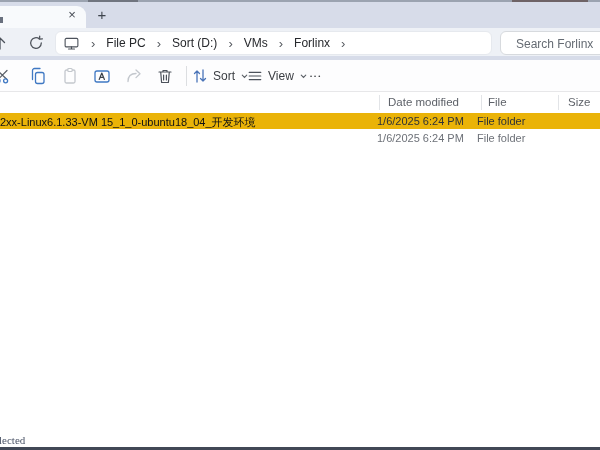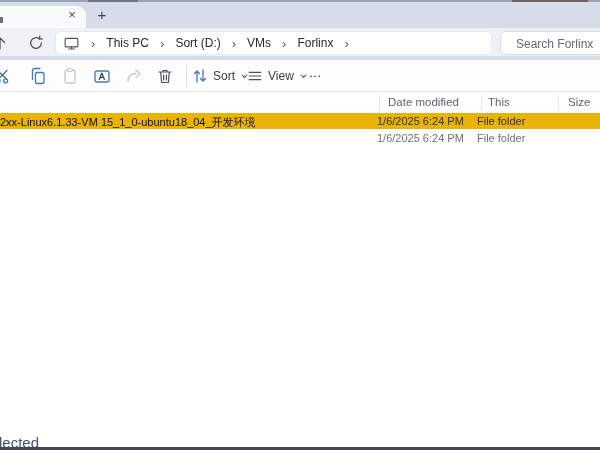--- a/index.html
+++ b/index.html
@@ -70,21 +70,21 @@
   .cell-name{position:absolute;left:0;top:2px;font-size:11px;white-space:nowrap;}
   .cell-date{position:absolute;left:377px;top:2px;font-size:11px;}
   .cell-type{position:absolute;left:477px;top:2px;font-size:11px;}
   .row.selected .cell-name{color:#101113;}
   .row.selected .cell-date,.row.selected .cell-type{color:#2f3236;}
   .row.plain .cell-name{color:#3a3d42;}
   .row.plain .cell-date,.row.plain .cell-type{color:#6d7joint178;}
   .row.plain .cell-date,.row.plain .cell-type{color:#6d7178;}
   
   .statusbar{position:absolute;left:0;top:433px;width:600px;height:14px;background:#fff;}
-  .status-text{position:absolute;left:-1px;top:1px;font-size:15px;color:#4b5467;}
+  .status-text{position:absolute;left:-1px;top:1px;font-size:11px;color:#4b5467;font-family:Liberation Serif, serif;}
   .bottom-edge{position:absolute;left:0;top:447px;width:600px;height:3px;background:#414856;}
   svg{display:block;}
 </style>
 </head>
 <body>
 
 <div class="screen">
 
   <div class="top-edge">
     <div class="seg1"></div>
@@ -113,21 +113,21 @@
     </span>
 
     <div class="addressbar">
       <span class="crumb-icon">
         <svg width="17" height="17" viewBox="0 0 20 20">
             <rect x="2.5" y="4" width="15" height="10" rx="1.5" fill="none" stroke="#4c525b" stroke-width="1.3"></rect>
             <path d="M10 14v2.5 M6.5 16.5h7" fill="none" stroke="#4c525b" stroke-width="1.3" stroke-linecap="round"></path>
           </svg>
       </span>
       <span class="crumb-sep">›</span>
-      <span class="crumb">This PC</span>
+      <span class="crumb">File PC</span>
       <span class="crumb-sep">›</span>
       <span class="crumb">Sort (D:)</span>
       <span class="crumb-sep">›</span>
       <span class="crumb">VMs</span>
       <span class="crumb-sep">›</span>
       <span class="crumb">Forlinx</span>
       <span class="crumb-sep">›</span>
     </div>
 
     <div class="searchbox">
@@ -198,21 +198,21 @@
 
     <span class="tool-group" style="left:310px">
       <span class="more-dots">•••</span>
     </span>
   </div>
 
   <div class="headers">
     <span class="hsep" style="left:368px"></span>
     <span class="hcell" style="left:377px">Date modified</span>
     <span class="hsep" style="left:470px"></span>
-    <span class="hcell" style="left:477px">This</span>
+    <span class="hcell" style="left:477px">File</span>
     <span class="hsep" style="left:547px"></span>
     <span class="hcell" style="left:557px">Size</span>
   </div>
 
   <div class="row selected" style="top:113px">
     <span class="cell-name">2xx-Linux6.1.33-VM 15_1_0-ubuntu18_04_开发环境</span>
     <span class="cell-date">1/6/2025 6:24 PM</span>
     <span class="cell-type">File folder</span>
   </div>
   <div class="row plain" style="top:130px">

